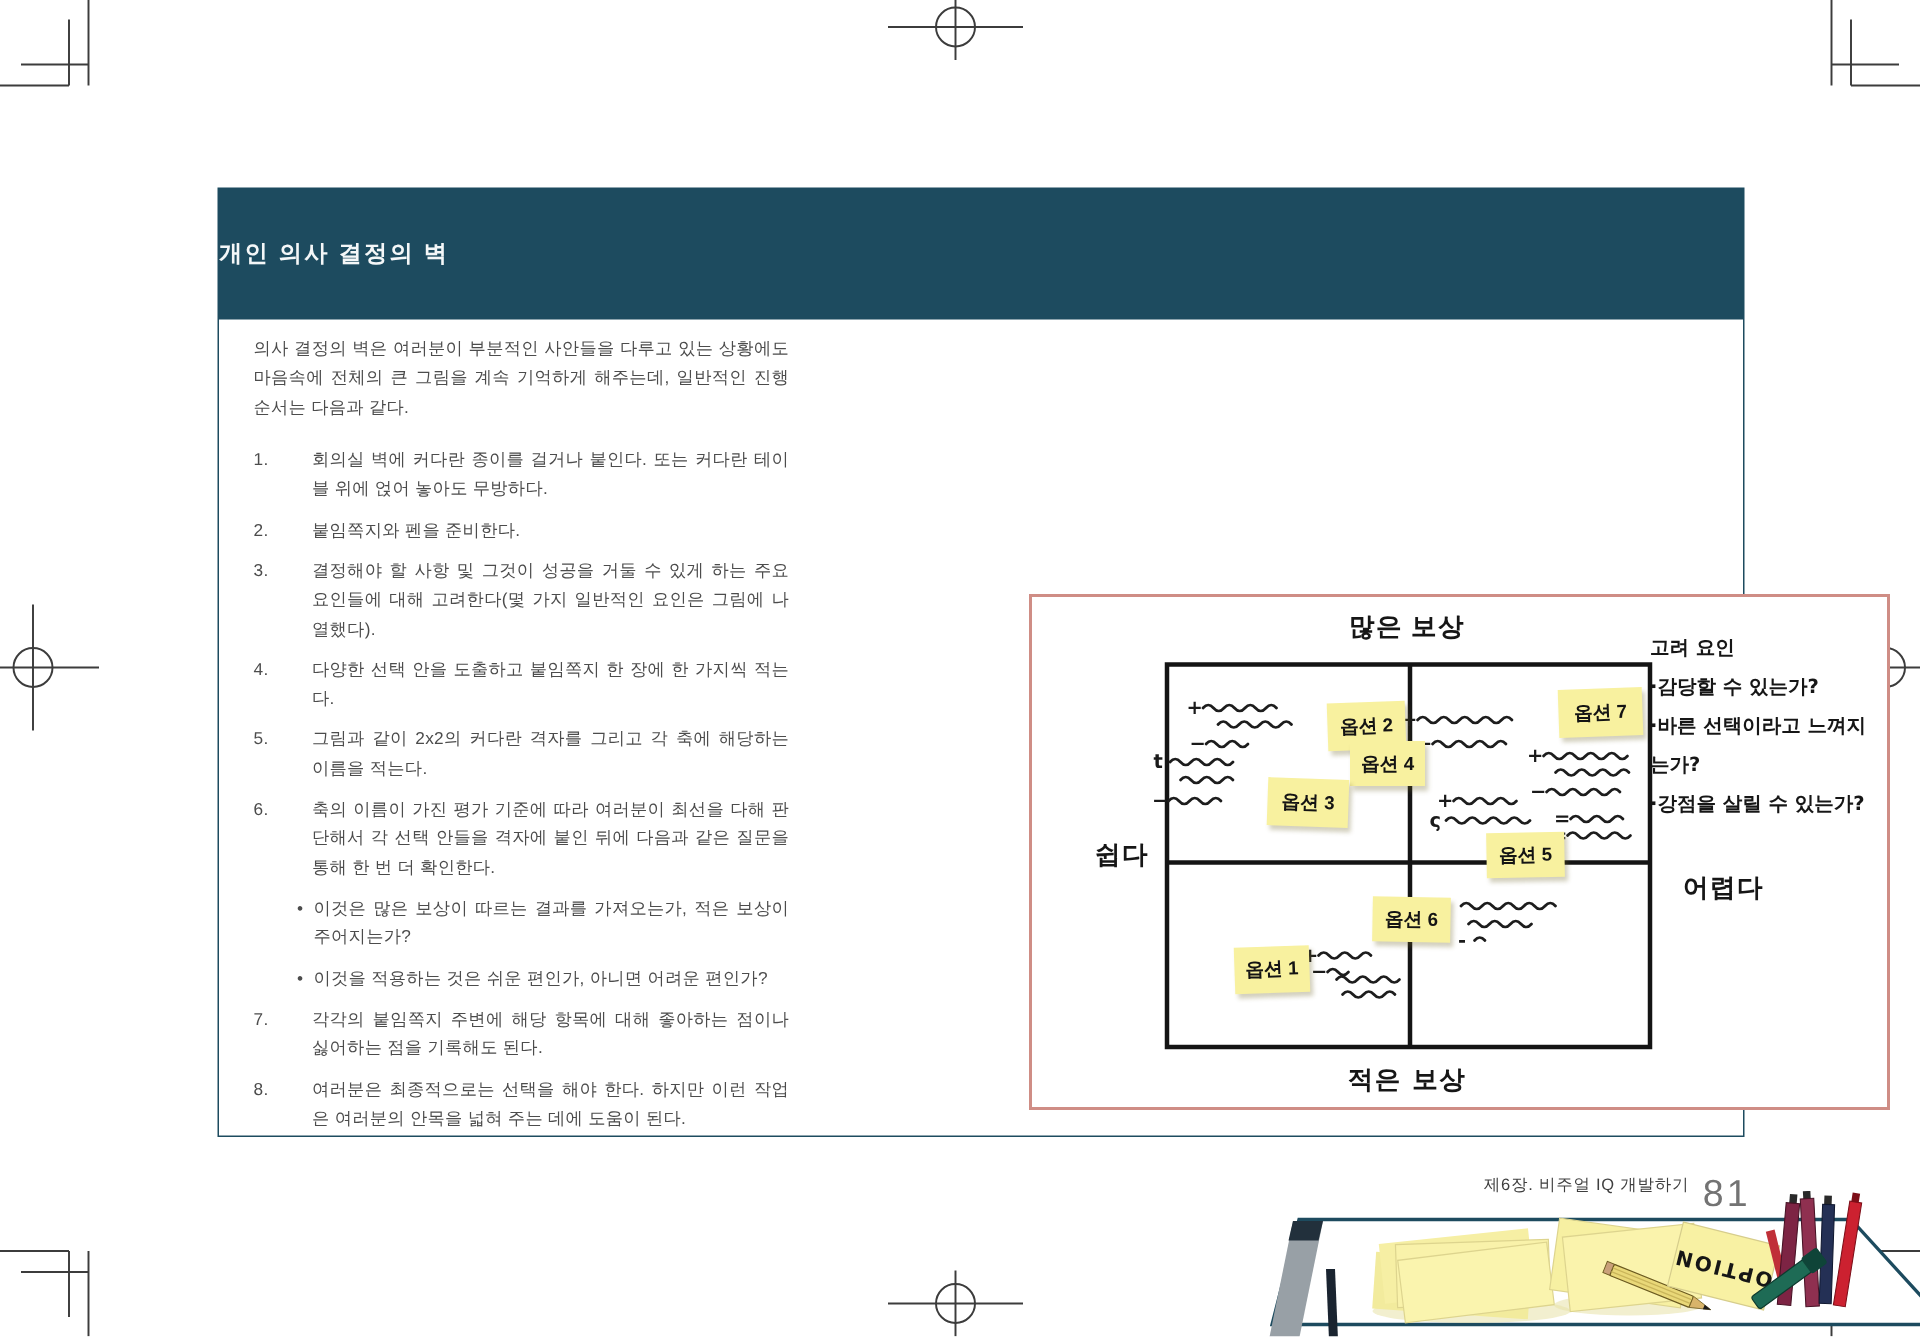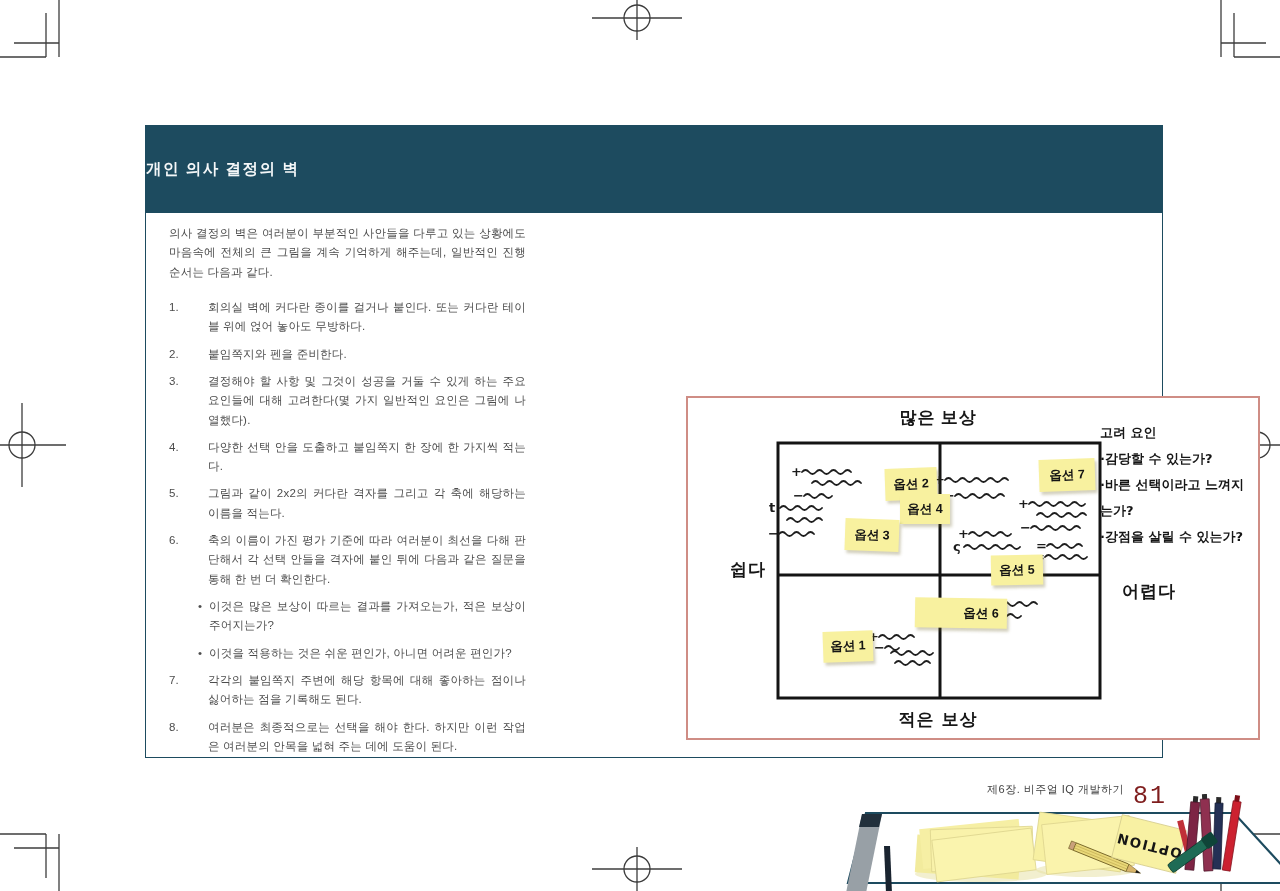--- a/index.html
+++ b/index.html
@@ -40,22 +40,22 @@
   .considerations{position:absolute;left:412px;top:22px;width:154px;font-size:13px;line-height:26px;}
   .considerations .c-item{word-break:break-all;}
   .note{position:absolute;background:#f8f19f;box-shadow:2px 3px 3px rgba(110,100,40,.30);
         display:flex;align-items:center;justify-content:center;font-size:12.5px;}
   .note span{font-weight:600;color:#141414;}
 
   .desk{position:absolute;left:690px;top:668px;width:480px;height:100px;}
 
   .footer{position:absolute;right:113px;top:782px;display:flex;align-items:flex-start;gap:9px;}
   .footer .chapter{font-size:11px;color:#3f3f3f;letter-spacing:0.5px;}
-  .footer .pagenum{font-family:Liberation Mono, monospace;font-size:25px;
-        color:#7f1d1d;letter-spacing:2px;font-weight:400;}
+  .footer .pagenum{font-family:Liberation Sans, sans-serif;font-size:25px;
+        color:#737373;letter-spacing:2px;font-weight:400;}
 </style>
 </head>
 <body>
 
 <div class="page">
 
   <svg class="regmarks" id="regmarks">
       <line x1="59" y1="0" x2="59" y2="57" stroke="#3c3c3c" stroke-width="1.3"></line>
       <line x1="14" y1="43" x2="59" y2="43" stroke="#3c3c3c" stroke-width="1.3"></line>
       <line x1="0" y1="57" x2="46" y2="57" stroke="#3c3c3c" stroke-width="1.3"></line>
@@ -218,21 +218,21 @@
           </div>
           <div class="note" style="left: 157px; top: 121px; width: 54px; height: 32px; transform: rotate(2deg);">
             <span>옵션 3</span>
           </div>
           <div class="note" style="left: 351px; top: 61px; width: 56px; height: 32px; transform: rotate(-2deg);">
             <span>옵션 7</span>
           </div>
           <div class="note" style="left: 303px; top: 157px; width: 52px; height: 30px; transform: rotate(-1deg);">
             <span>옵션 5</span>
           </div>
-          <div class="note" style="left: 227px; top: 200px; width: 52px; height: 30px; transform: rotate(1deg); padding-left: 40px;">
+          <div class="note" style="left: 227px; top: 200px; width: 52px; height: 30px; transform: rotate(1deg);">
             <span>옵션 6</span>
           </div>
           <div class="note" style="left: 135px; top: 233px; width: 50px; height: 31px; transform: rotate(-2deg);">
             <span>옵션 1</span>
           </div>
         </div>
     </div>
 
     <svg class="desk" viewBox="0 0 480 100">
       <polygon points="30,19 398,19 462,89 12,89" fill="#ffffff" stroke="#1d4b5f" stroke-width="2.2"></polygon>

